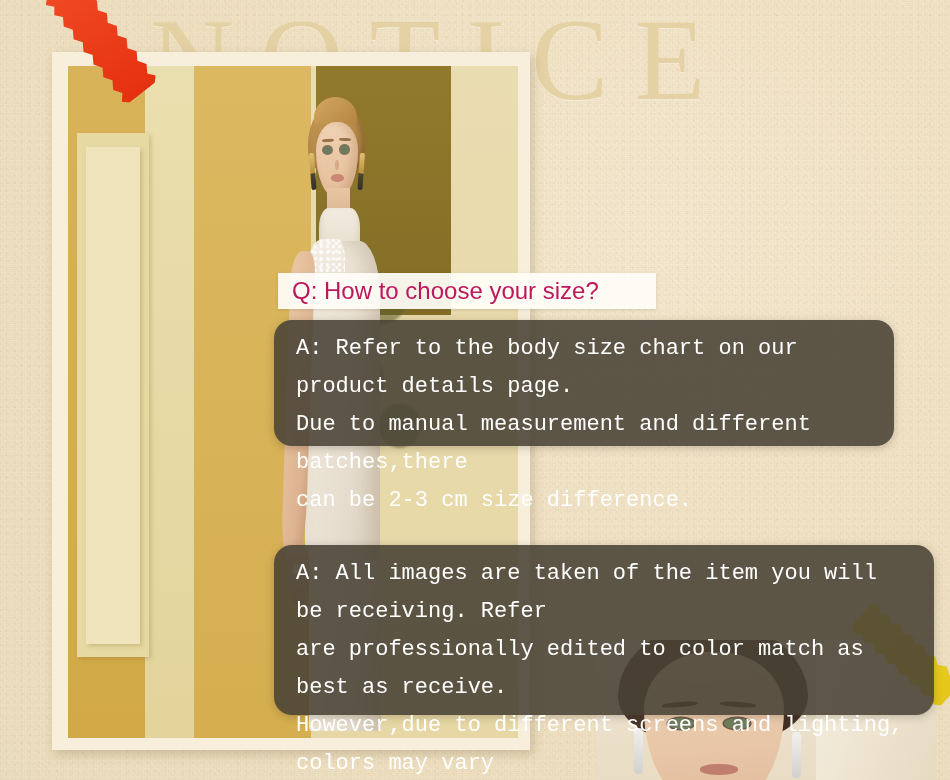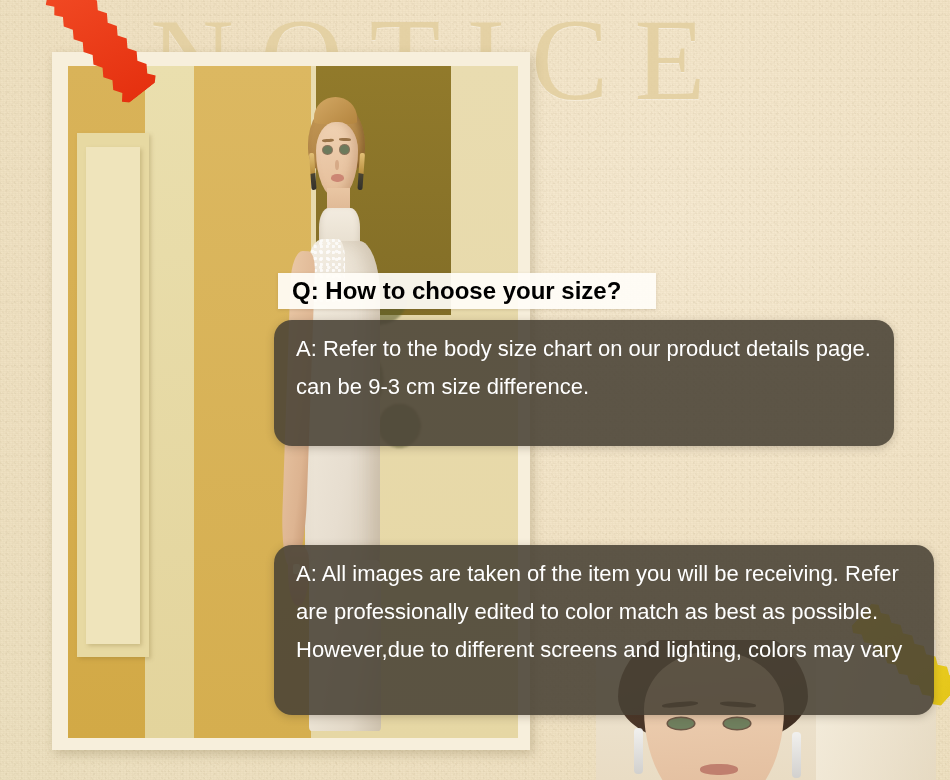--- a/index.html
+++ b/index.html
@@ -223,39 +223,40 @@
     transform:rotate(42deg);
     background:linear-gradient(100deg,#f2d41c,#e3c40d);
     opacity:.92;
     clip-path:polygon(0 12%,5% 0,11% 12%,17% 1%,23% 13%,30% 1%,36% 13%,43% 1%,49% 13%,56% 1%,62% 13%,69% 1%,75% 13%,82% 1%,88% 13%,94% 1%,100% 13%,100% 87%,94% 99%,88% 87%,82% 99%,75% 87%,69% 99%,62% 87%,56% 99%,49% 87%,43% 99%,36% 87%,30% 99%,23% 87%,17% 99%,11% 88%,5% 100%,0 88%);
   }
 
   
   .q-chip{
     position:absolute;
     background:rgba(255,253,248,.93);
-    color:#000000;
-    font-weight:700;
+    color:#be185d;
+    font-weight:400;
     font-size:24px;
     line-height:34px;
     padding:1px 12px 14px 14px;
     box-sizing:border-box;
     white-space:nowrap;
     box-shadow:0 1px 3px rgba(90,70,40,.18);
   }
   .a-box{
     position:absolute;
     background:rgba(72,65,52,.88);
     color:#ffffff;
     border-radius:18px;
     font-size:22px;
     line-height:38px;
     padding:10px 22px 12px 22px;
     box-sizing:border-box;
     box-shadow:0 2px 8px rgba(60,48,30,.25);
+    font-family:Liberation Mono, monospace;
   }
   .a-box p{margin:0;}
 
   .q1{left:278px;top:273px;width:378px;height:36px;}
   .a1{left:274px;top:320px;width:620px;height:126px;}
   .q2{left:278px;top:494px;width:594px;height:36px;}
   .a2{left:274px;top:545px;width:660px;height:170px;}
 </style>
 </head>
 <body>
@@ -315,22 +316,23 @@
     <div class="p2-earring"></div>
     <div class="p2-earring r"></div>
   </div>
 
   <div class="tape tape-red"></div>
   <div class="tape tape-yellow"></div>
 
   <div class="q-chip q1">Q: How to choose your size?</div>
   <div class="a-box a1">
     <p>A: Refer to the body size chart on our product details page.</p>
-    <p>can be 9-3 cm size difference.</p>
+    <p>Due to manual measurement and different batches,there</p>
+    <p>can be 2-3 cm size difference.</p>
   </div>
 
   <div class="a-box a2">
     <p>A: All images are taken of the item you will be receiving. Refer</p>
-    <p>are professionally edited to color match as best as possible.</p>
+    <p>are professionally edited to color match as best as receive.</p>
     <p>However,due to different screens and lighting, colors may vary</p>
   </div>
 
 </div>
 
 </body></html>

